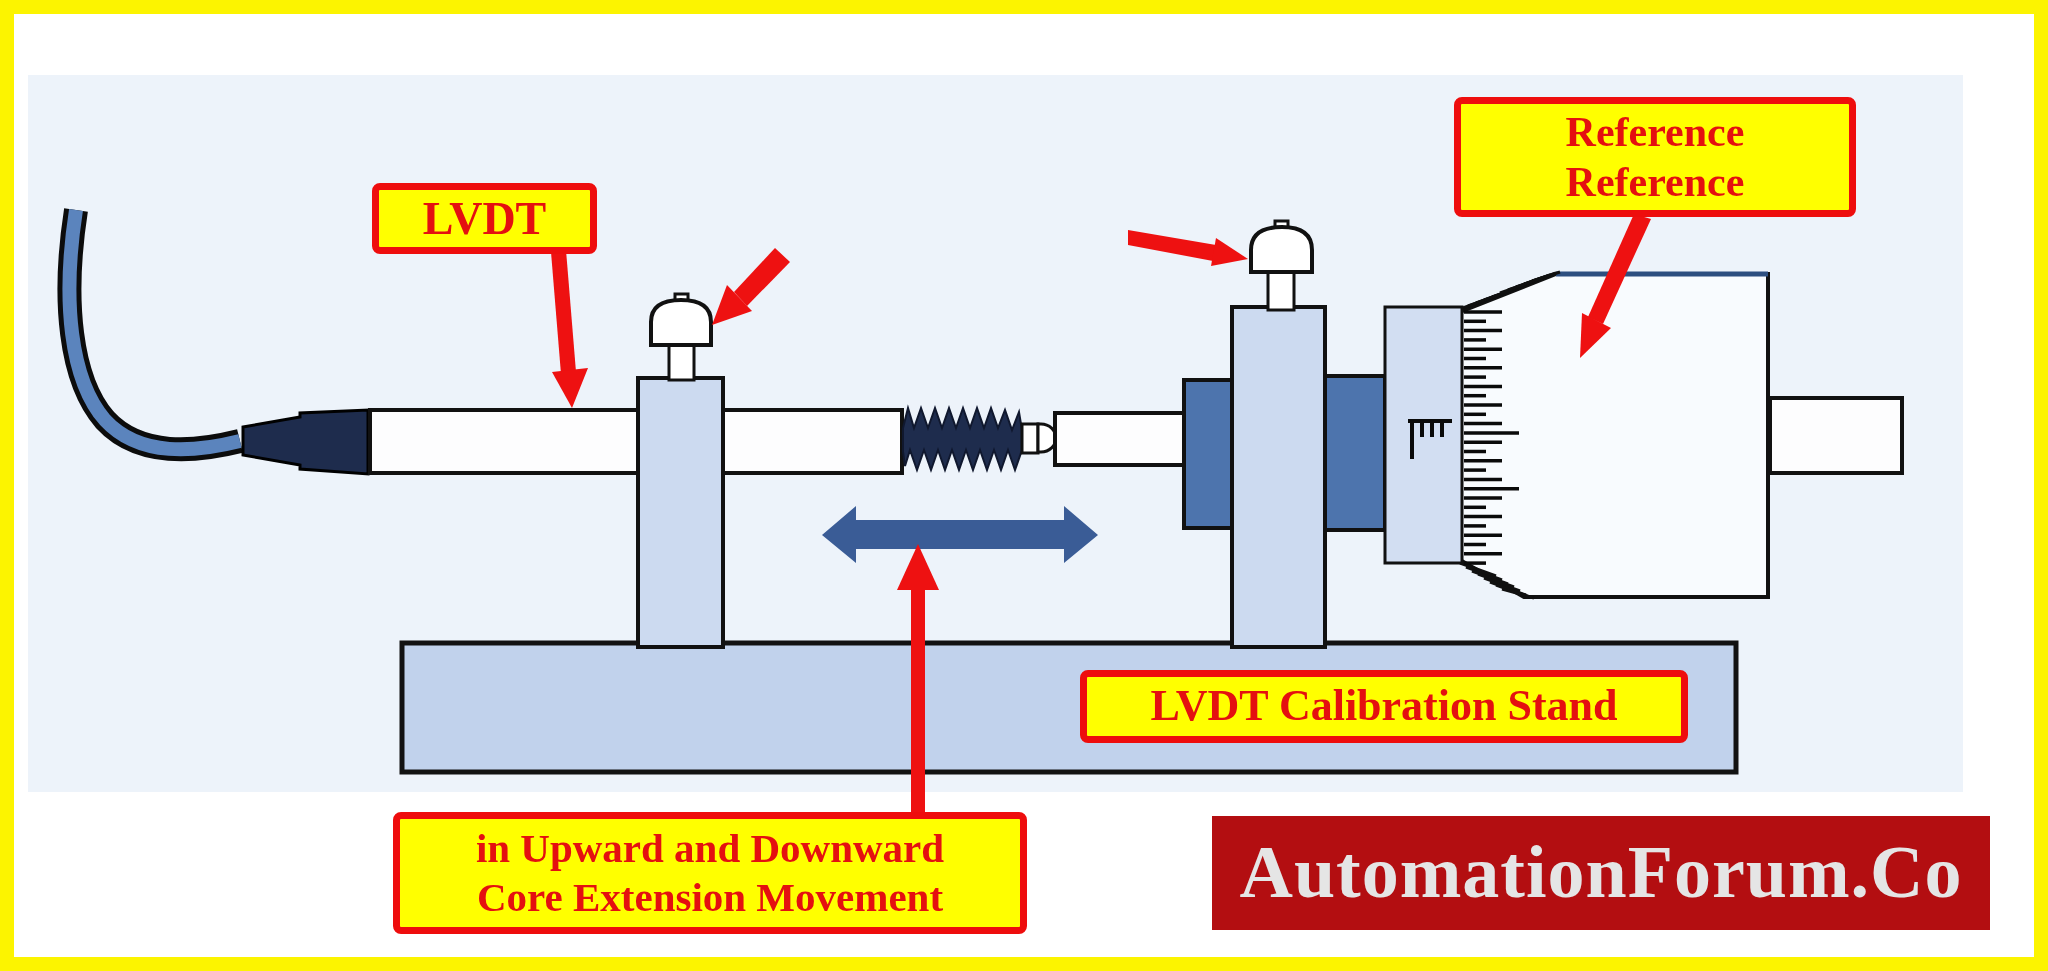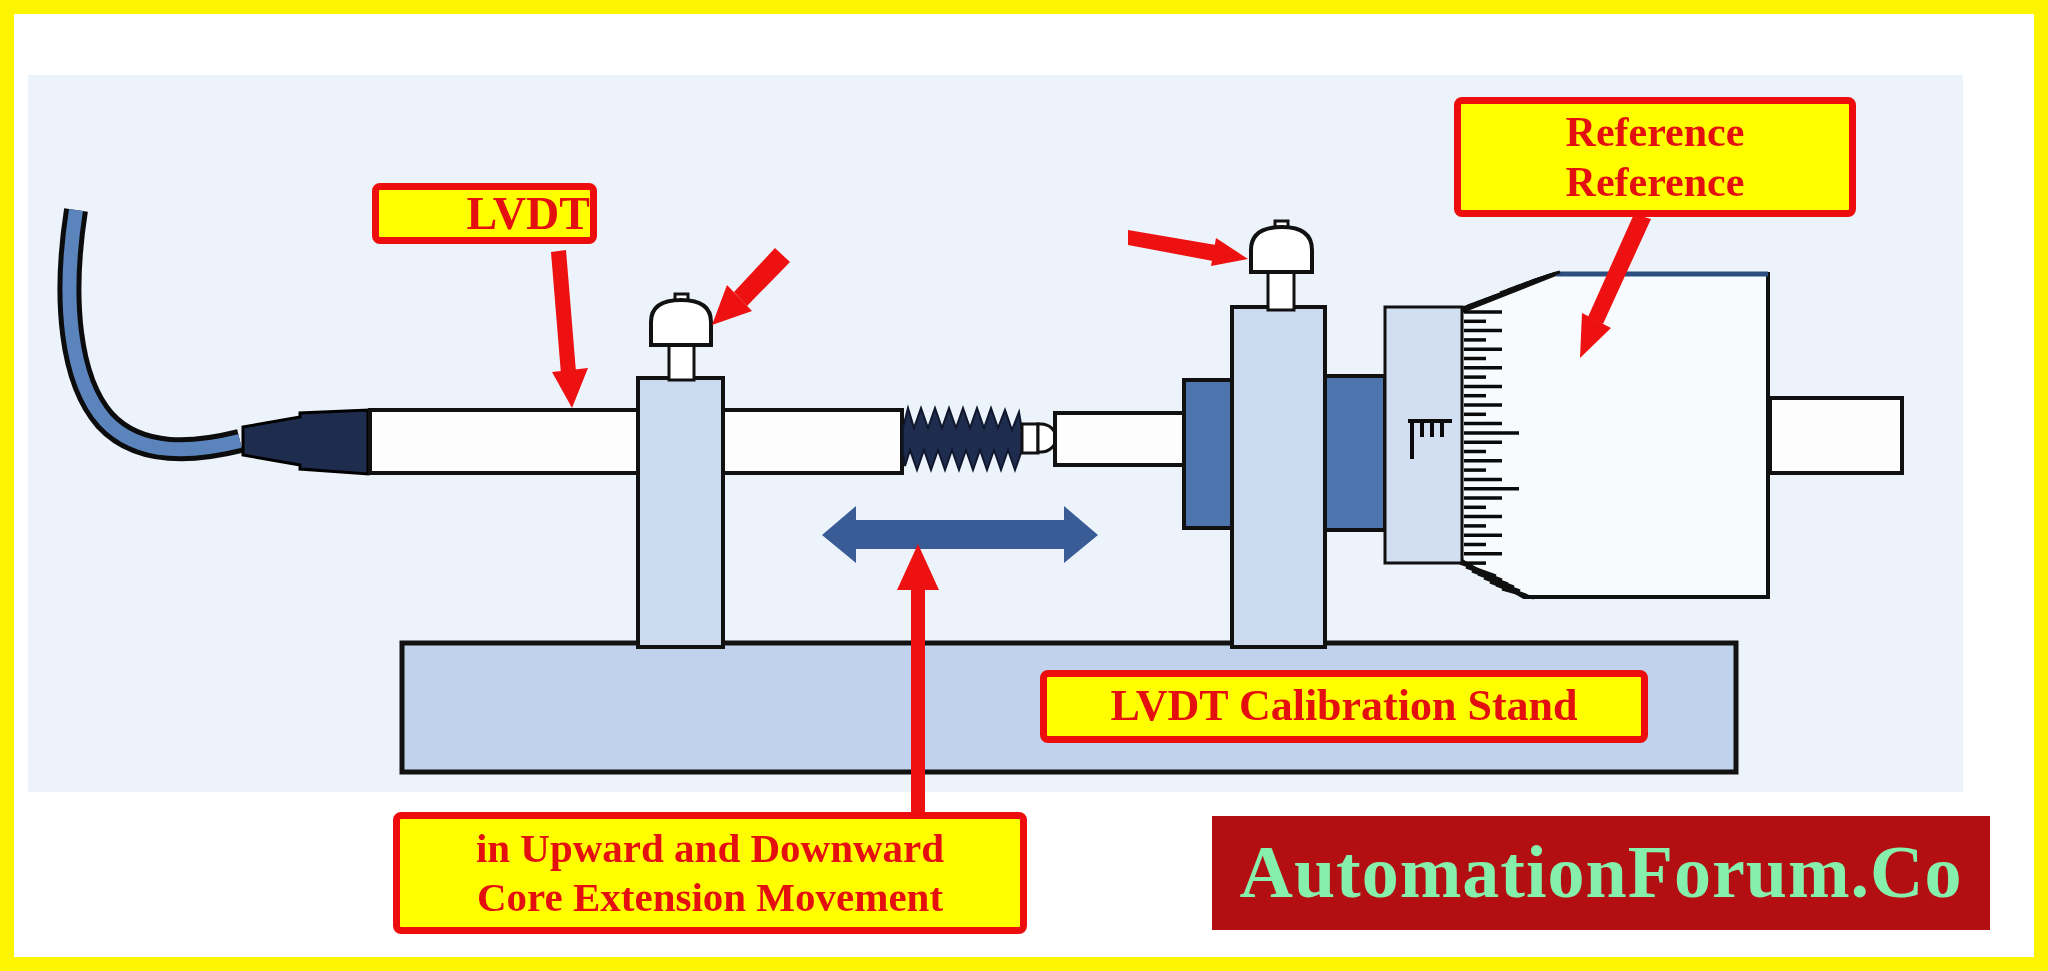--- a/index.html
+++ b/index.html
@@ -4,27 +4,27 @@
 <style>
   html,body{margin:0;padding:0;background:#ffffff;}
   #stage{position:relative;width:2048px;height:971px;background:#ffffff;
          font-family:"Liberation Serif",serif;overflow:hidden;}
   .frame{position:absolute;inset:0;border:14px solid #fcf400;pointer-events:none;z-index:50;}
   svg{position:absolute;left:0;top:0;z-index:1;}
   .callout{position:absolute;box-sizing:border-box;background:#ffff00;border:7px solid #ee0d0d;
            border-radius:8px;color:#e41010;font-weight:700;text-align:center;
            display:flex;flex-direction:column;justify-content:center;line-height:1.2;z-index:10;}
   .callout .ln{white-space:nowrap;}
-  #lbl-lvdt{left:372px;top:183px;width:225px;height:61px;font-size:46px;align-items:flex-end;}
+  #lbl-lvdt{left:372px;top:183px;width:225px;height:71px;font-size:46px;}
   #lbl-clamping{left:729px;top:132px;width:400px;height:123px;font-size:42px;}
   #lbl-reference{left:1454px;top:97px;width:402px;height:120px;font-size:42px;}
-  #lbl-stand{left:1040px;top:670px;width:608px;height:73px;font-size:44px;}
+  #lbl-stand{left:1080px;top:670px;width:608px;height:73px;font-size:44px;}
   #lbl-core{left:393px;top:812px;width:634px;height:122px;font-size:41px;}
   #logo{position:absolute;left:1212px;top:816px;width:778px;height:114px;background:#b30e11;
-        color:#86efac;font-weight:700;font-size:74px;text-align:center;line-height:112px;
+        color:#e5e5e5;font-weight:700;font-size:74px;text-align:center;line-height:112px;
         letter-spacing:1px;z-index:10;}
 </style>
 </head>
 <body>
 
 <div id="stage">
 
   <svg width="2048" height="971" viewBox="0 0 2048 971">
 
     <rect x="28" y="75" width="1935" height="717" fill="#edf3fa"></rect>

